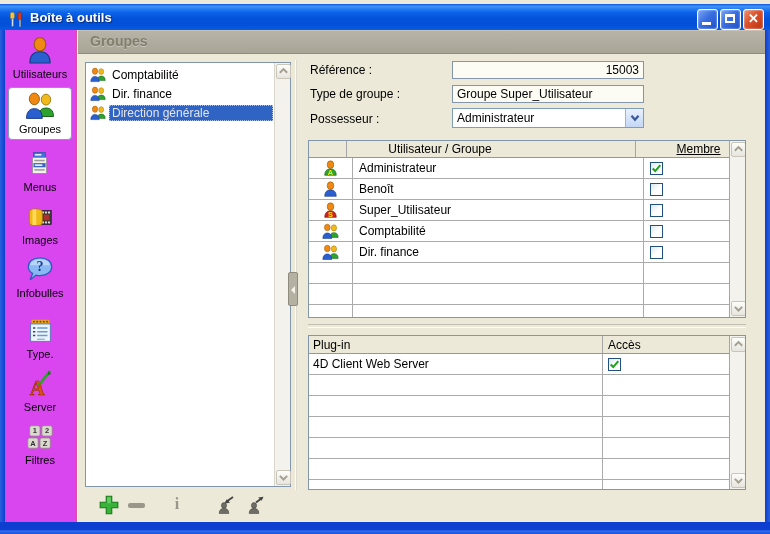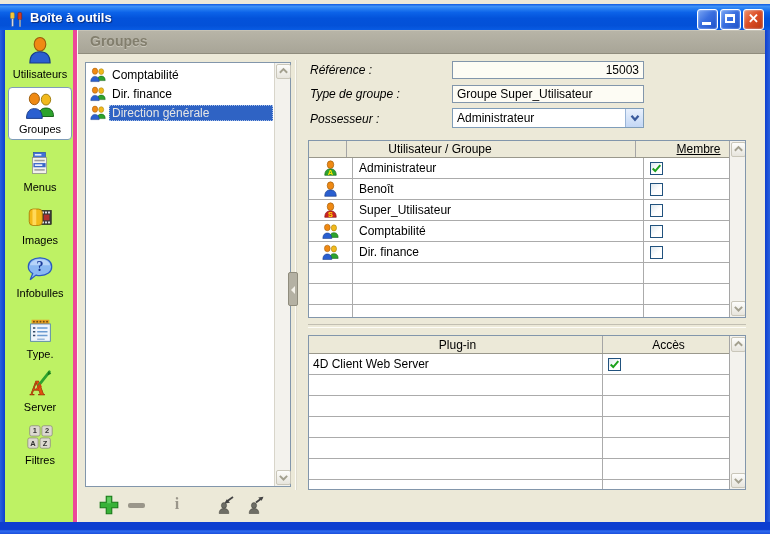--- a/index.html
+++ b/index.html
@@ -28,22 +28,22 @@
   .g-min { position:absolute; left:4px; bottom:4px; width:9px; height:3px; background:#fff; }
   .g-max { position:absolute; left:4px; top:4px; width:10px; height:9px; border:2px solid #fff; border-top-width:3px; }
   .g-close { position:absolute; left:0; top:1px; width:100%; text-align:center; color:#fff; font-weight:bold; font-size:13px; }
   .b-left  { position:absolute; left:0; top:30px; width:5px; height:504px;
              background:linear-gradient(90deg,#2a61dc,#0d3ed0); }
   .b-right { position:absolute; right:0; top:30px; width:5px; height:504px;
              background:linear-gradient(270deg,#2a61dc,#0d3ed0); }
   .b-bottom{ position:absolute; left:0; top:522px; width:770px; height:12px;
              background:linear-gradient(180deg,#0d3ed0 0%,#0d3ed0 62%,#2f6cf0 75%,#1b4fdc 100%); }
   
-  .sidebar { position:absolute; left:5px; top:30px; width:72px; height:492px; background:#bef264;
-             border-right:4px solid #ec4899; box-shadow:1px 0 0 #fbfaf3;padding-left:24px; }
+  .sidebar { position:absolute; left:5px; top:30px; width:72px; height:492px; background:#d946ef;
+             border-right:1px solid #ec4899; box-shadow:1px 0 0 #fbfaf3;padding-left:24px; }
   .side-item { position:absolute; left:3px; width:64px; text-align:center; font-size:11px; padding-top:3px; cursor:default; }
   .side-item .i30 { width:30px; height:30px; display:block; margin:0 auto; }
   .side-item .lbl { display:block; margin-top:2px; }
   .side-item.selected { background:#fff; border:1px solid #7f9db9; border-radius:4px; height:53px; }
   
   .section-header {
     position:absolute; left:78px; top:30px; width:687px; height:24px;
     background:linear-gradient(180deg,#b8b5a8,#a8a597);
     border-bottom:1px solid #8f8c7d; box-shadow:inset 0 1px 0 #c6c3b6;
     color:#827e6d; font-weight:bold; font-size:14px; line-height:23px; padding-left:12px;
@@ -68,35 +68,35 @@
   .minus-bar { position:absolute; left:2px; top:9px; width:17px; height:5px; border-radius:2px; background:#9a968a; }
   .info-i { position:absolute; left:0; top:1px; width:100%; text-align:center; font-family:"Liberation Serif",serif;
             font-weight:bold; font-size:16px; color:#9a968a; }
   
   .split-line { position:absolute; left:295px; top:60px; width:2px; height:430px; background:#fcfbf5; border-right:1px solid #dedbce; }
   .split-handle { position:absolute; left:288px; top:272px; width:10px; height:34px; background:#b4b1a3;
                   border:1px solid #8f8c7d; border-radius:2px; }
   .split-handle::after { content:""; position:absolute; left:2px; top:13px;
                   border-right:4px solid #f4f2ea; border-top:4px solid transparent; border-bottom:4px solid transparent; }
   
-  .flabel { position:absolute; left:310px; height:18px; line-height:18px;font-style:italic; }
+  .flabel { position:absolute; left:310px; height:18px; line-height:18px; }
   .ffield { position:absolute; left:452px; width:192px; height:18px; line-height:16px;
             background:#fdfcf4; border:1px solid #8296ab; padding:0 4px; }
   .ffield.num { text-align:right; }
   .combo { position:absolute; left:452px; top:108px; width:192px; height:20px; background:#fff;
            border:1px solid #7f9db9; line-height:18px; padding-left:4px; }
   .combo-btn { position:absolute; right:0; top:0; width:18px; height:18px;
            background:linear-gradient(180deg,#e9f1fd,#c3d7f5); border-left:1px solid #9ab5d8; border-radius:0 1px 1px 0; }
   .combo-btn svg { width:14px; height:14px; display:block; margin:2px auto 0; }
   
   .dtable { position:absolute; left:308px; width:438px; background:#fff; border:1px solid #8296ab; overflow:hidden; }
   .dtable.members { top:140px; height:178px; }
   .dtable.plugins { top:335px; height:155px; }
   .thead { display:flex; background:#ece9d8; border-bottom:1px solid #9a988c; }
-  .members .thead { height:17px;gap:35px; } .plugins .thead { height:18px;text-align:center; }
+  .members .thead { height:17px;gap:35px; } .plugins .thead { height:18px; }
   .th { line-height:17px; padding-left:4px; border-right:1px solid #a5a5a5; overflow:hidden; white-space:nowrap; }
   .plugins .th { line-height:18px; }
   .trow { display:flex; height:21px; border-bottom:1px solid #ababab; align-items:center; }
   .td { height:100%; border-right:1px solid #ababab; display:flex; align-items:center; overflow:hidden; white-space:nowrap; }
   .c-icon { width:44px; justify-content:center; } .c-icon .i16 { width:17px; height:17px; }
   .members .c-name { width:291px; padding-left:6px; }
   .members .c-flag { width:85px; border-right:none; padding-left:6px;text-decoration:underline; }
   .plugins .c-name { width:294px; padding-left:4px; }
   .plugins .c-flag { width:126px; border-right:none; padding-left:5px; }
   .th.c-icon { padding:0; }

